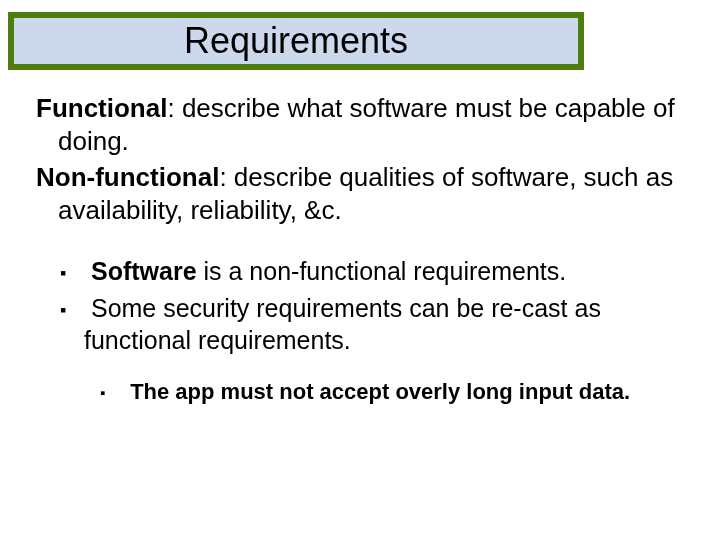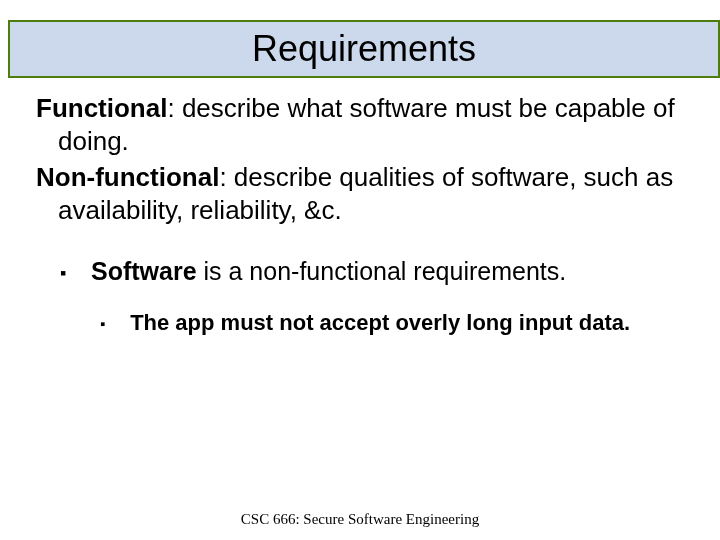--- a/index.html
+++ b/index.html
@@ -14,25 +14,25 @@
   }
   .slide {
     width: 720px;
     height: 540px;
     position: relative;
     box-sizing: border-box;
   }
   .title-box {
     position: absolute;
     left: 8px;
-    top: 20px;
-    width: 712px;
+    top: 12px;
+    width: 576px;
     height: 58px;
     background: #ccd8eb;
-    border: 2px solid #4d7c0f;
+    border: 6px solid #4d7c0f;
     box-sizing: border-box;
     display: flex;
     align-items: center;
     justify-content: center;
   }
   .title-text {
     font-size: 36px;
     font-family: Arial, sans-serif;
     color: #000;
   }
@@ -117,25 +117,27 @@
     <p class="para indent-cont">
       <span class="bold">Non-functional</span><span>: describe qualities of software, such as availability, reliability, &amp;c.</span>
     </p>
 
     <div class="gap"></div>
 
     <p class="bullet-l1">
       <span class="bold">Software</span><span> is a non-functional requirements.</span>
     </p>
 
+    <p class="bullet-l1">
+      <span>Some security requirements can be re-cast as functional requirements.</span>
+    </p>
 
     <div class="gap2"></div>
 
     <p class="bullet-l2">
       <span>The app must not accept overly long input data.</span>
     </p>
 
 
   </div>
 
-  <div class="footer">CSC 666: Secure Software Engineering</div>
 
 </div>
 
 </body></html>

